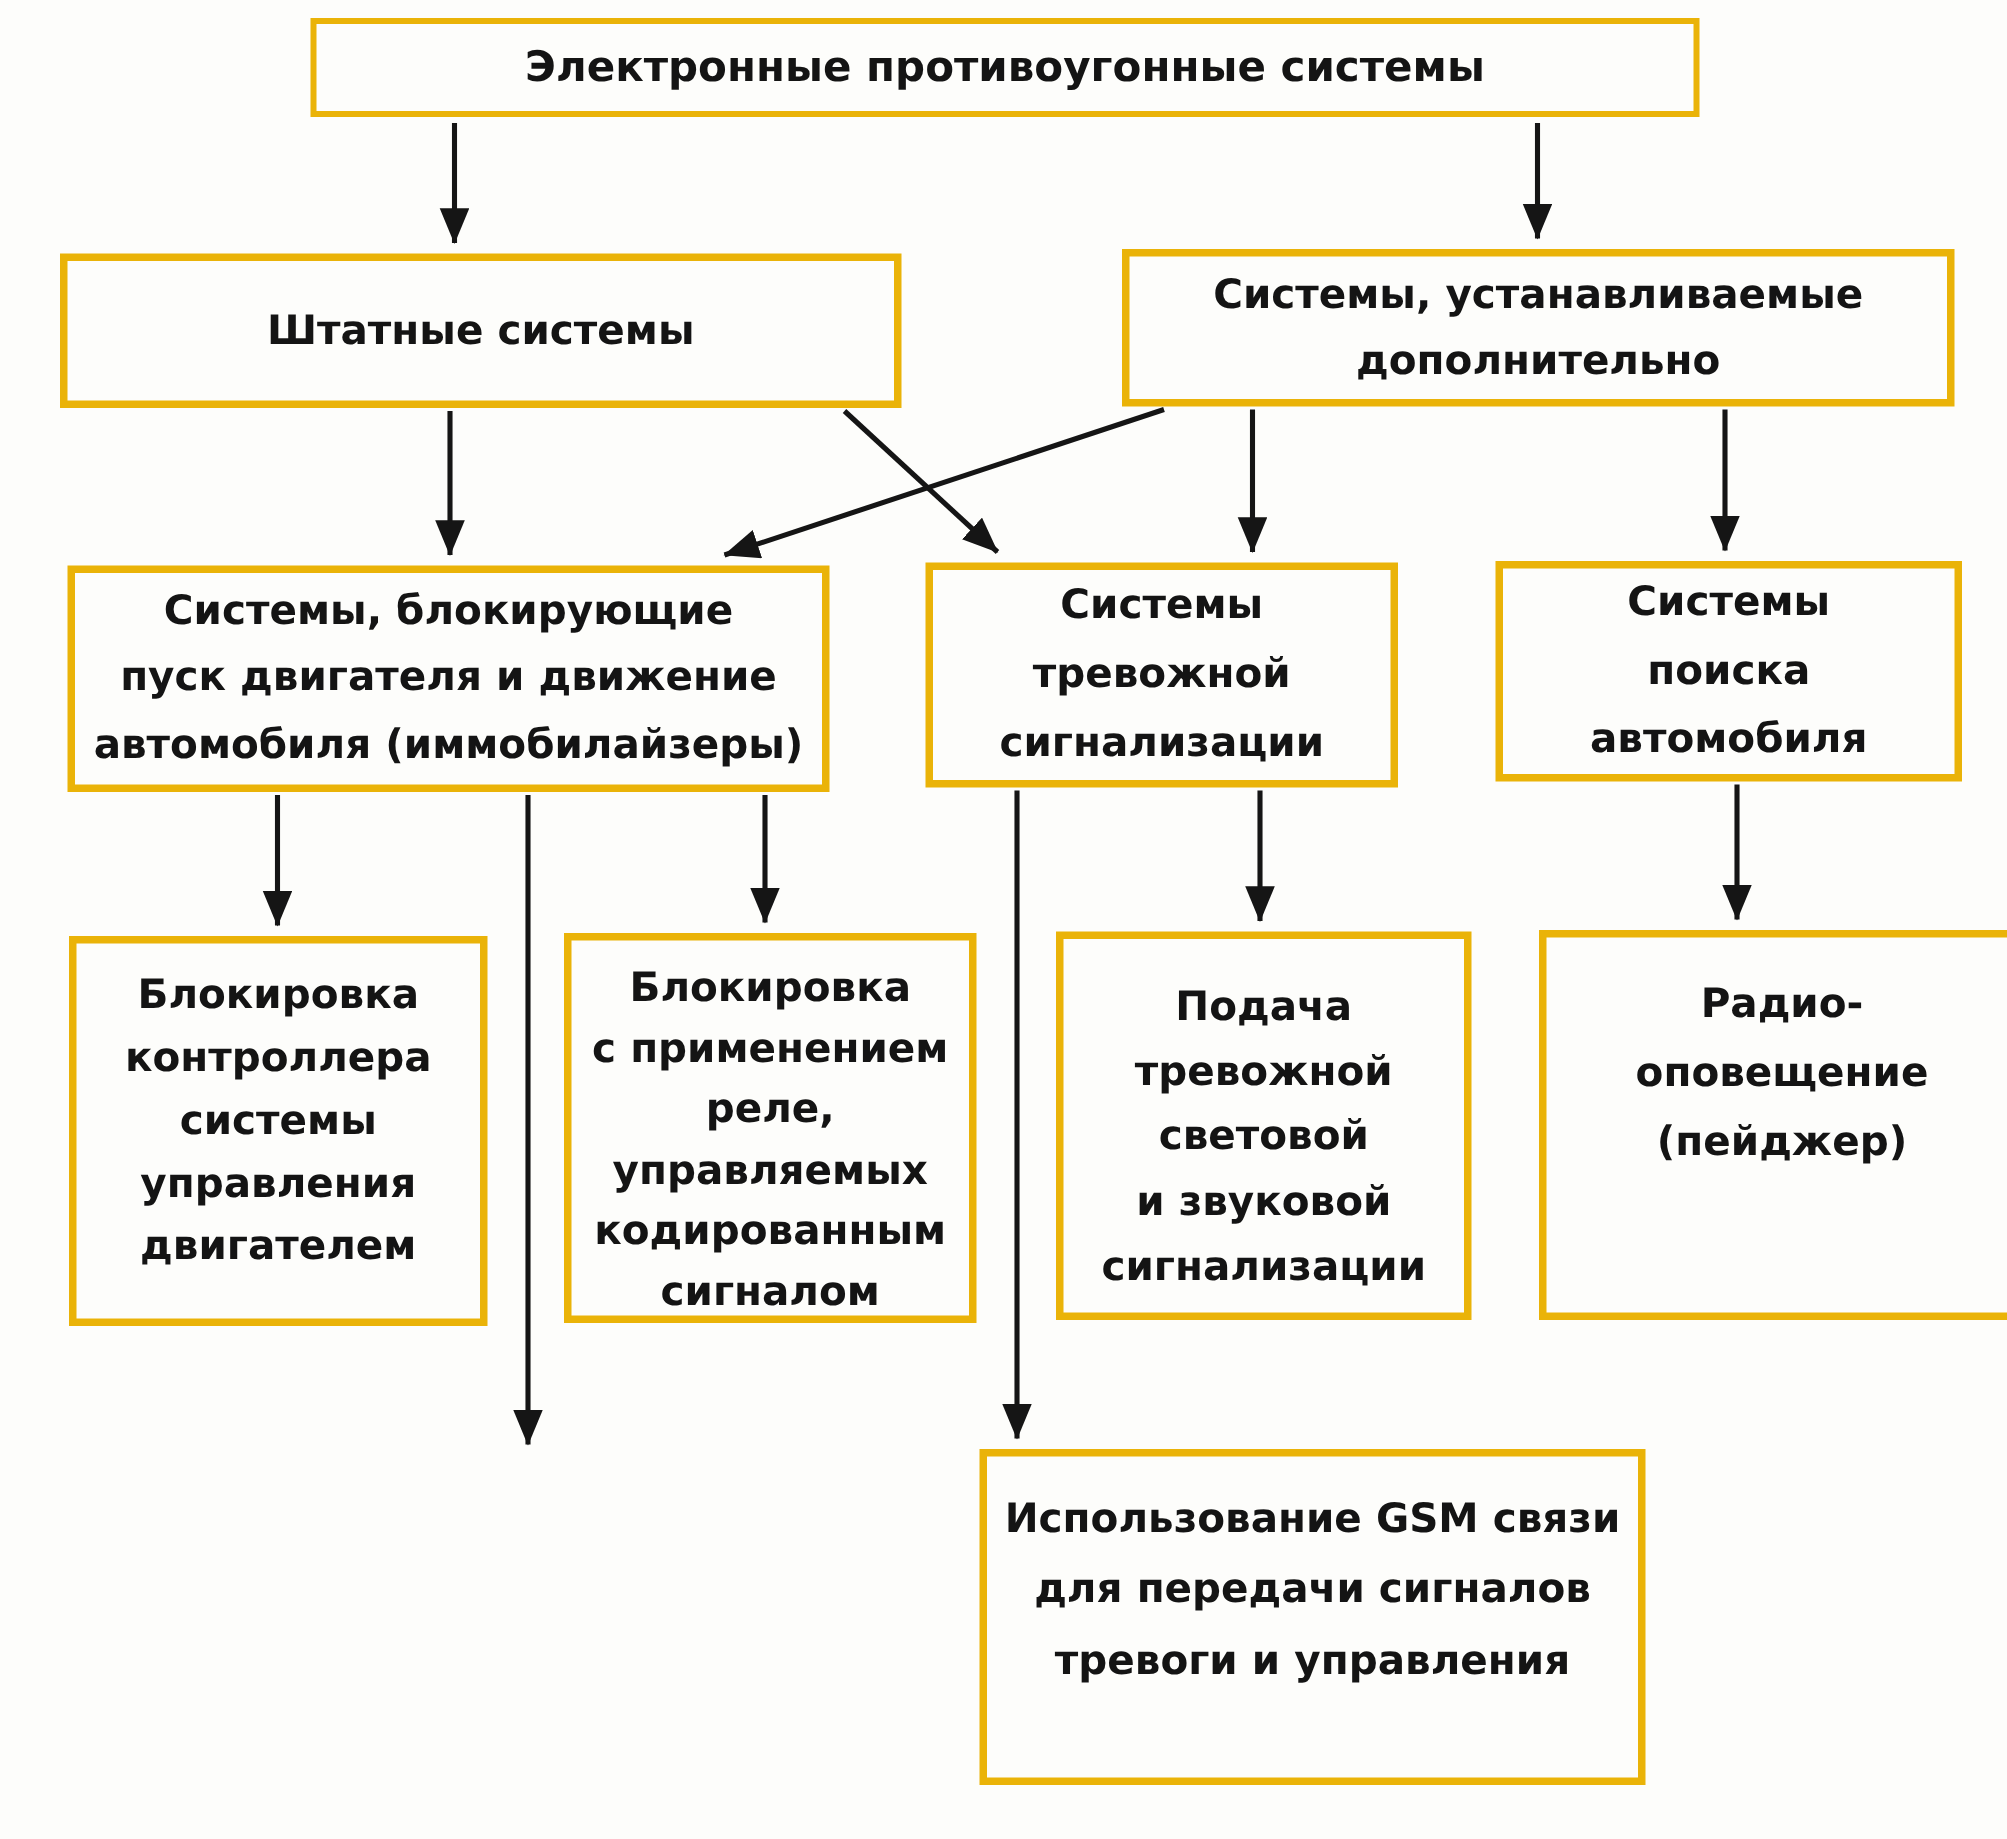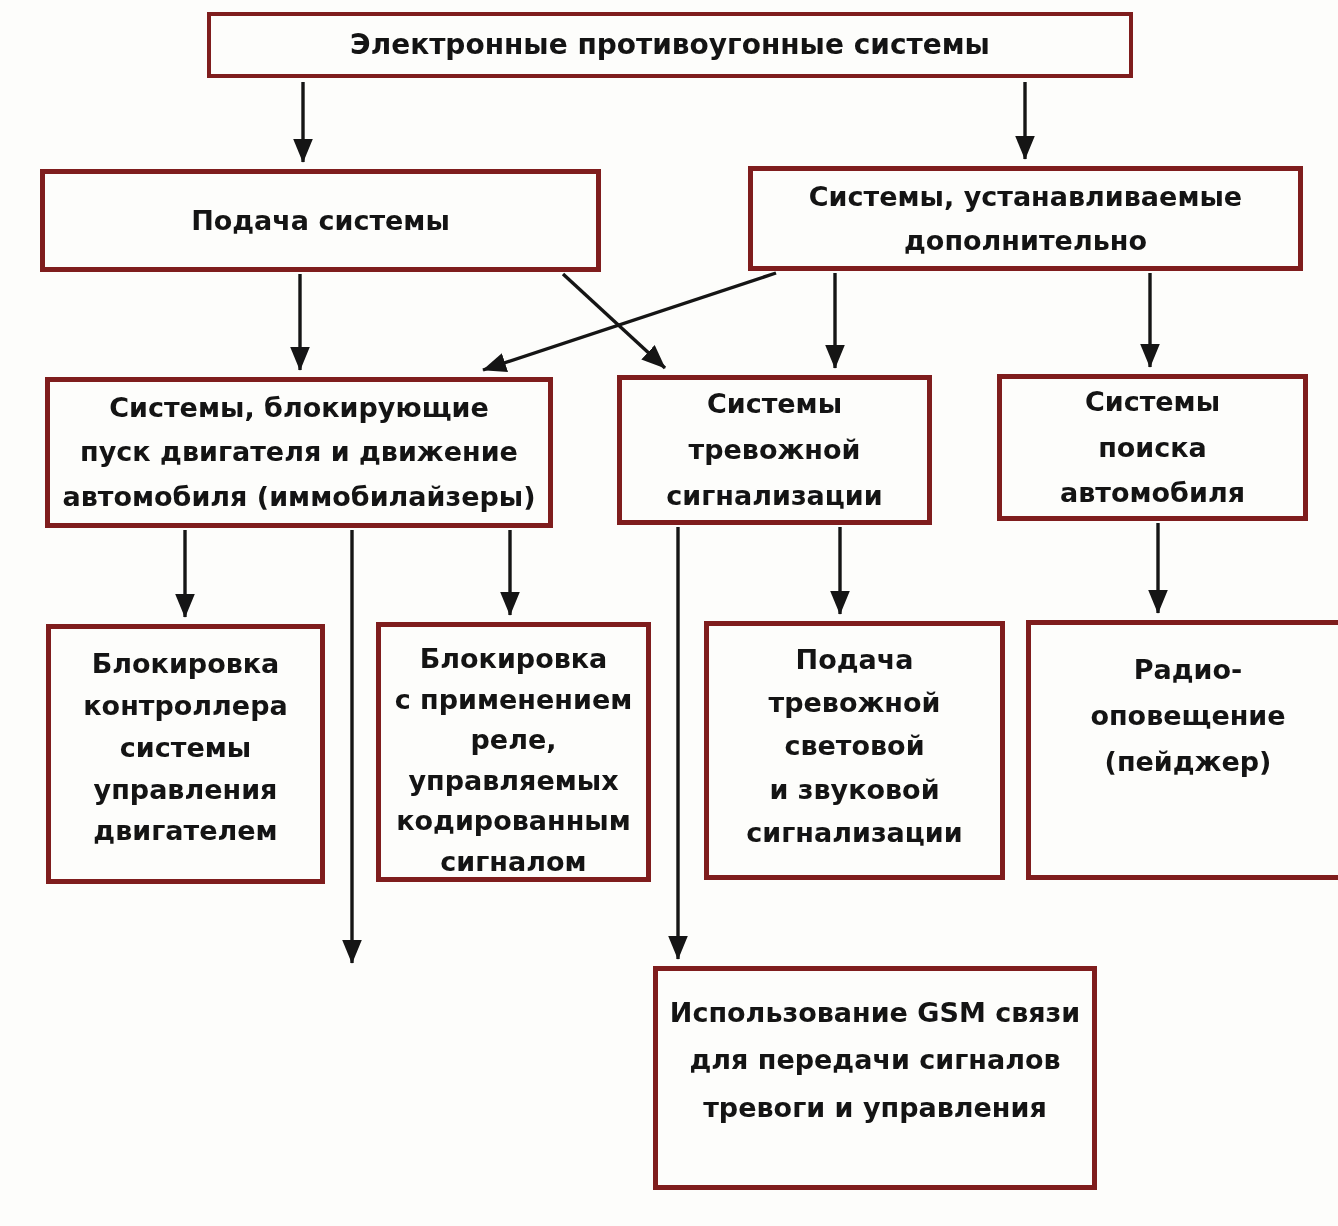--- a/index.html
+++ b/index.html
@@ -7,21 +7,21 @@
     position:relative;
     width:1338px;height:1226px;
     background:#fdfdfb;
     font-family:"DejaVu Sans","Liberation Sans",sans-serif;
     color:#141414;
     overflow:hidden;
   }
   .node{
     position:absolute;
     box-sizing:border-box;
-    border:5px solid #7f1d1d;
+    border:5px solid #eab308;
     background:#fdfdfb;
     display:flex;
     align-items:center;
     justify-content:center;
     text-align:center;
     font-weight:bold;
     font-size:27px;
     line-height:1.55;
     white-space:pre-line;
     z-index:2;
@@ -29,21 +29,21 @@
   .node .lbl{width:100%;}
   
   #n-root      {left:207px; top:12px;  width:926px; height:66px;  border-width:4px; font-size:28px;}
   #n-l2-left   {left:40px;  top:169px; width:561px; height:103px;}
   #n-l2-right  {left:748px; top:166px; width:555px; height:105px; line-height:1.6;}
   #n-l3-left   {left:45px;  top:377px; width:508px; height:151px; line-height:1.65;}
   #n-l3-mid    {left:617px; top:375px; width:315px; height:150px; line-height:1.7;}
   #n-l3-right  {left:997px; top:374px; width:311px; height:147px; line-height:1.7;}
   #n-l4-controller{left:46px;  top:624px; width:279px; height:260px; align-items:flex-start; padding-top:14px;}
   #n-l4-relay  {left:376px; top:622px; width:275px; height:260px; align-items:flex-start; padding-top:12px; line-height:1.5;}
-  #n-l4-alarm  {left:704px; top:621px; width:301px; height:259px; align-items:flex-start; padding-top:12px; line-height:1.6;}
+  #n-l4-alarm  {left:704px; top:621px; width:277px; height:259px; align-items:flex-start; padding-top:24px; line-height:1.6;}
   #n-l4-pager  {left:1026px;top:620px; width:324px; height:260px; align-items:flex-start; padding-top:22px; line-height:1.7;}
   #n-l5-circuits{left:51px; top:970px; width:405px; height:224px; line-height:1.7;}
   #n-l5-gsm    {left:653px; top:966px; width:444px; height:224px; align-items:flex-start; padding-top:18px; line-height:1.75;}
   
   #edge-layer{
     position:absolute;left:0;top:0;width:1338px;height:1226px;
     z-index:1;
   }
   #edge-layer line{stroke-width:3.4;}
 </style>
@@ -71,21 +71,21 @@
       <line x1="678" y1="527" x2="678" y2="959" stroke="#151515" marker-end="url(#ah)"></line>
       <line x1="840" y1="527" x2="840" y2="614" stroke="#151515" marker-end="url(#ah)"></line>
       <line x1="1158" y1="523" x2="1158" y2="613" stroke="#151515" marker-end="url(#ah)"></line>
     </svg>
 
   <div class="node" id="n-root">
     <div class="lbl">Электронные противоугонные системы</div>
   </div>
 
   <div class="node" id="n-l2-left">
-    <div class="lbl">Подача системы</div>
+    <div class="lbl">Штатные системы</div>
   </div>
 
   <div class="node" id="n-l3-left">
     <div class="lbl">Системы, блокирующие
 пуск двигателя и движение
 автомобиля (иммобилайзеры)</div>
   </div>
 
   <div class="node" id="n-l2-right">
     <div class="lbl">Системы, устанавливаемые

